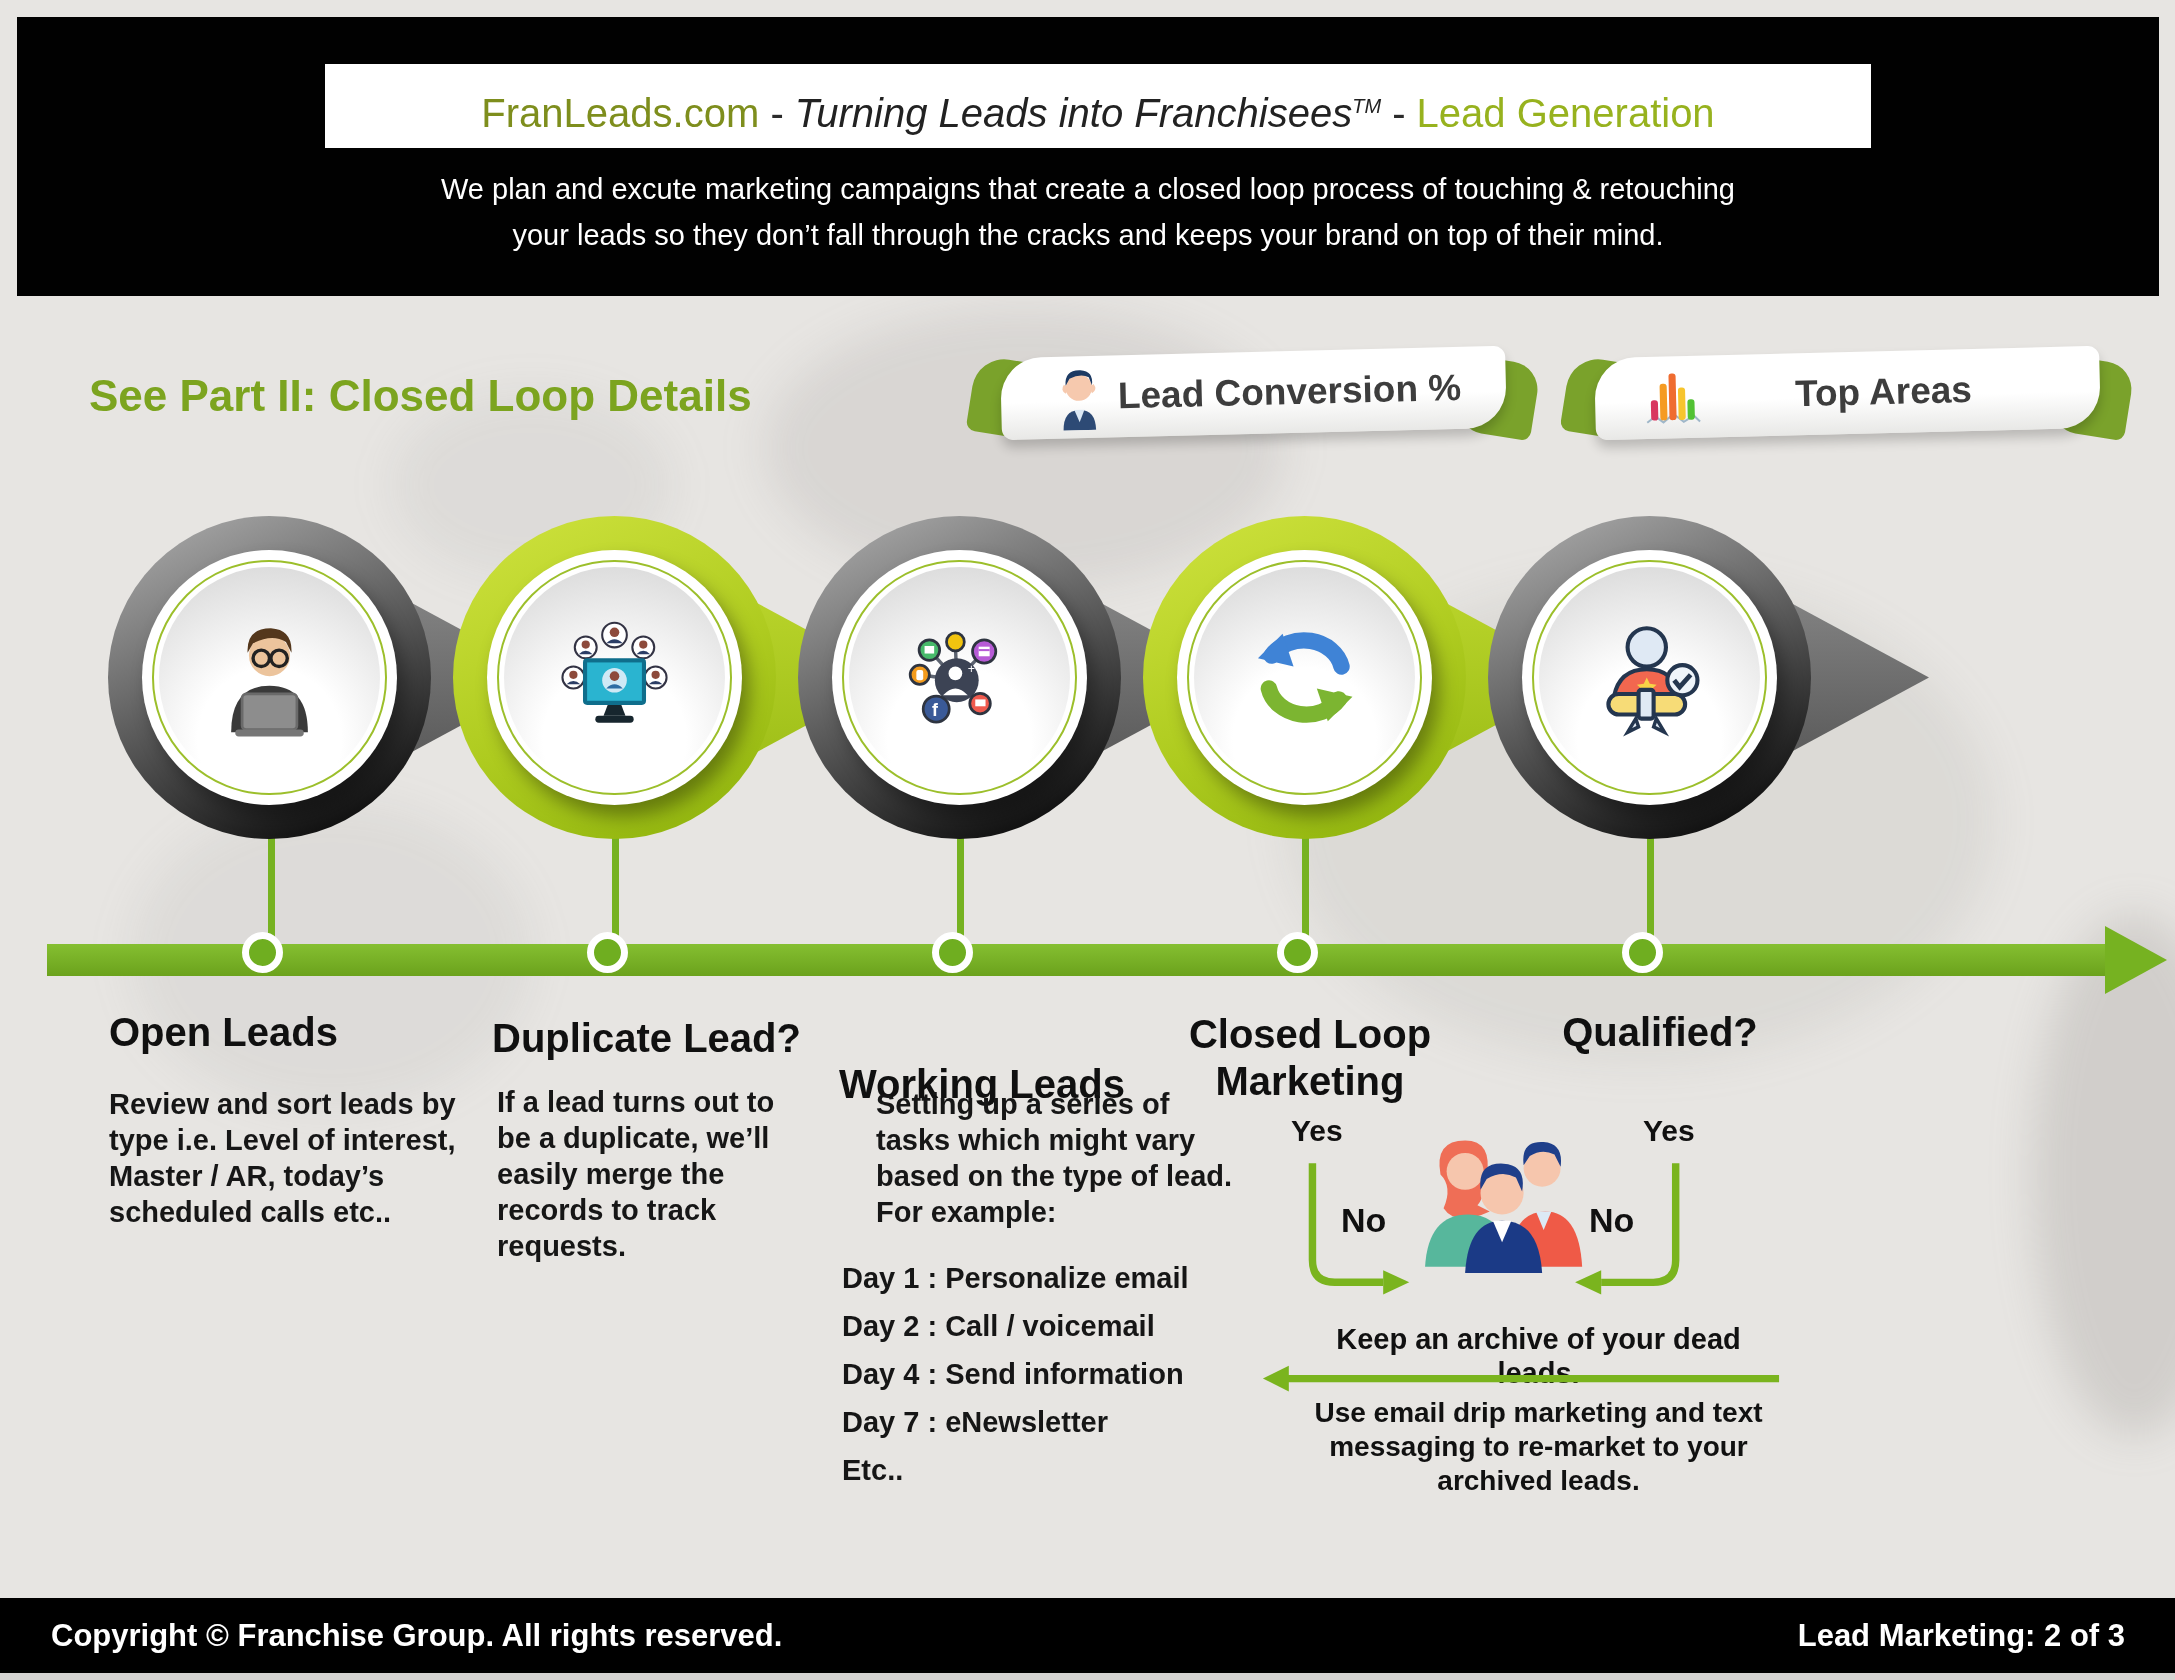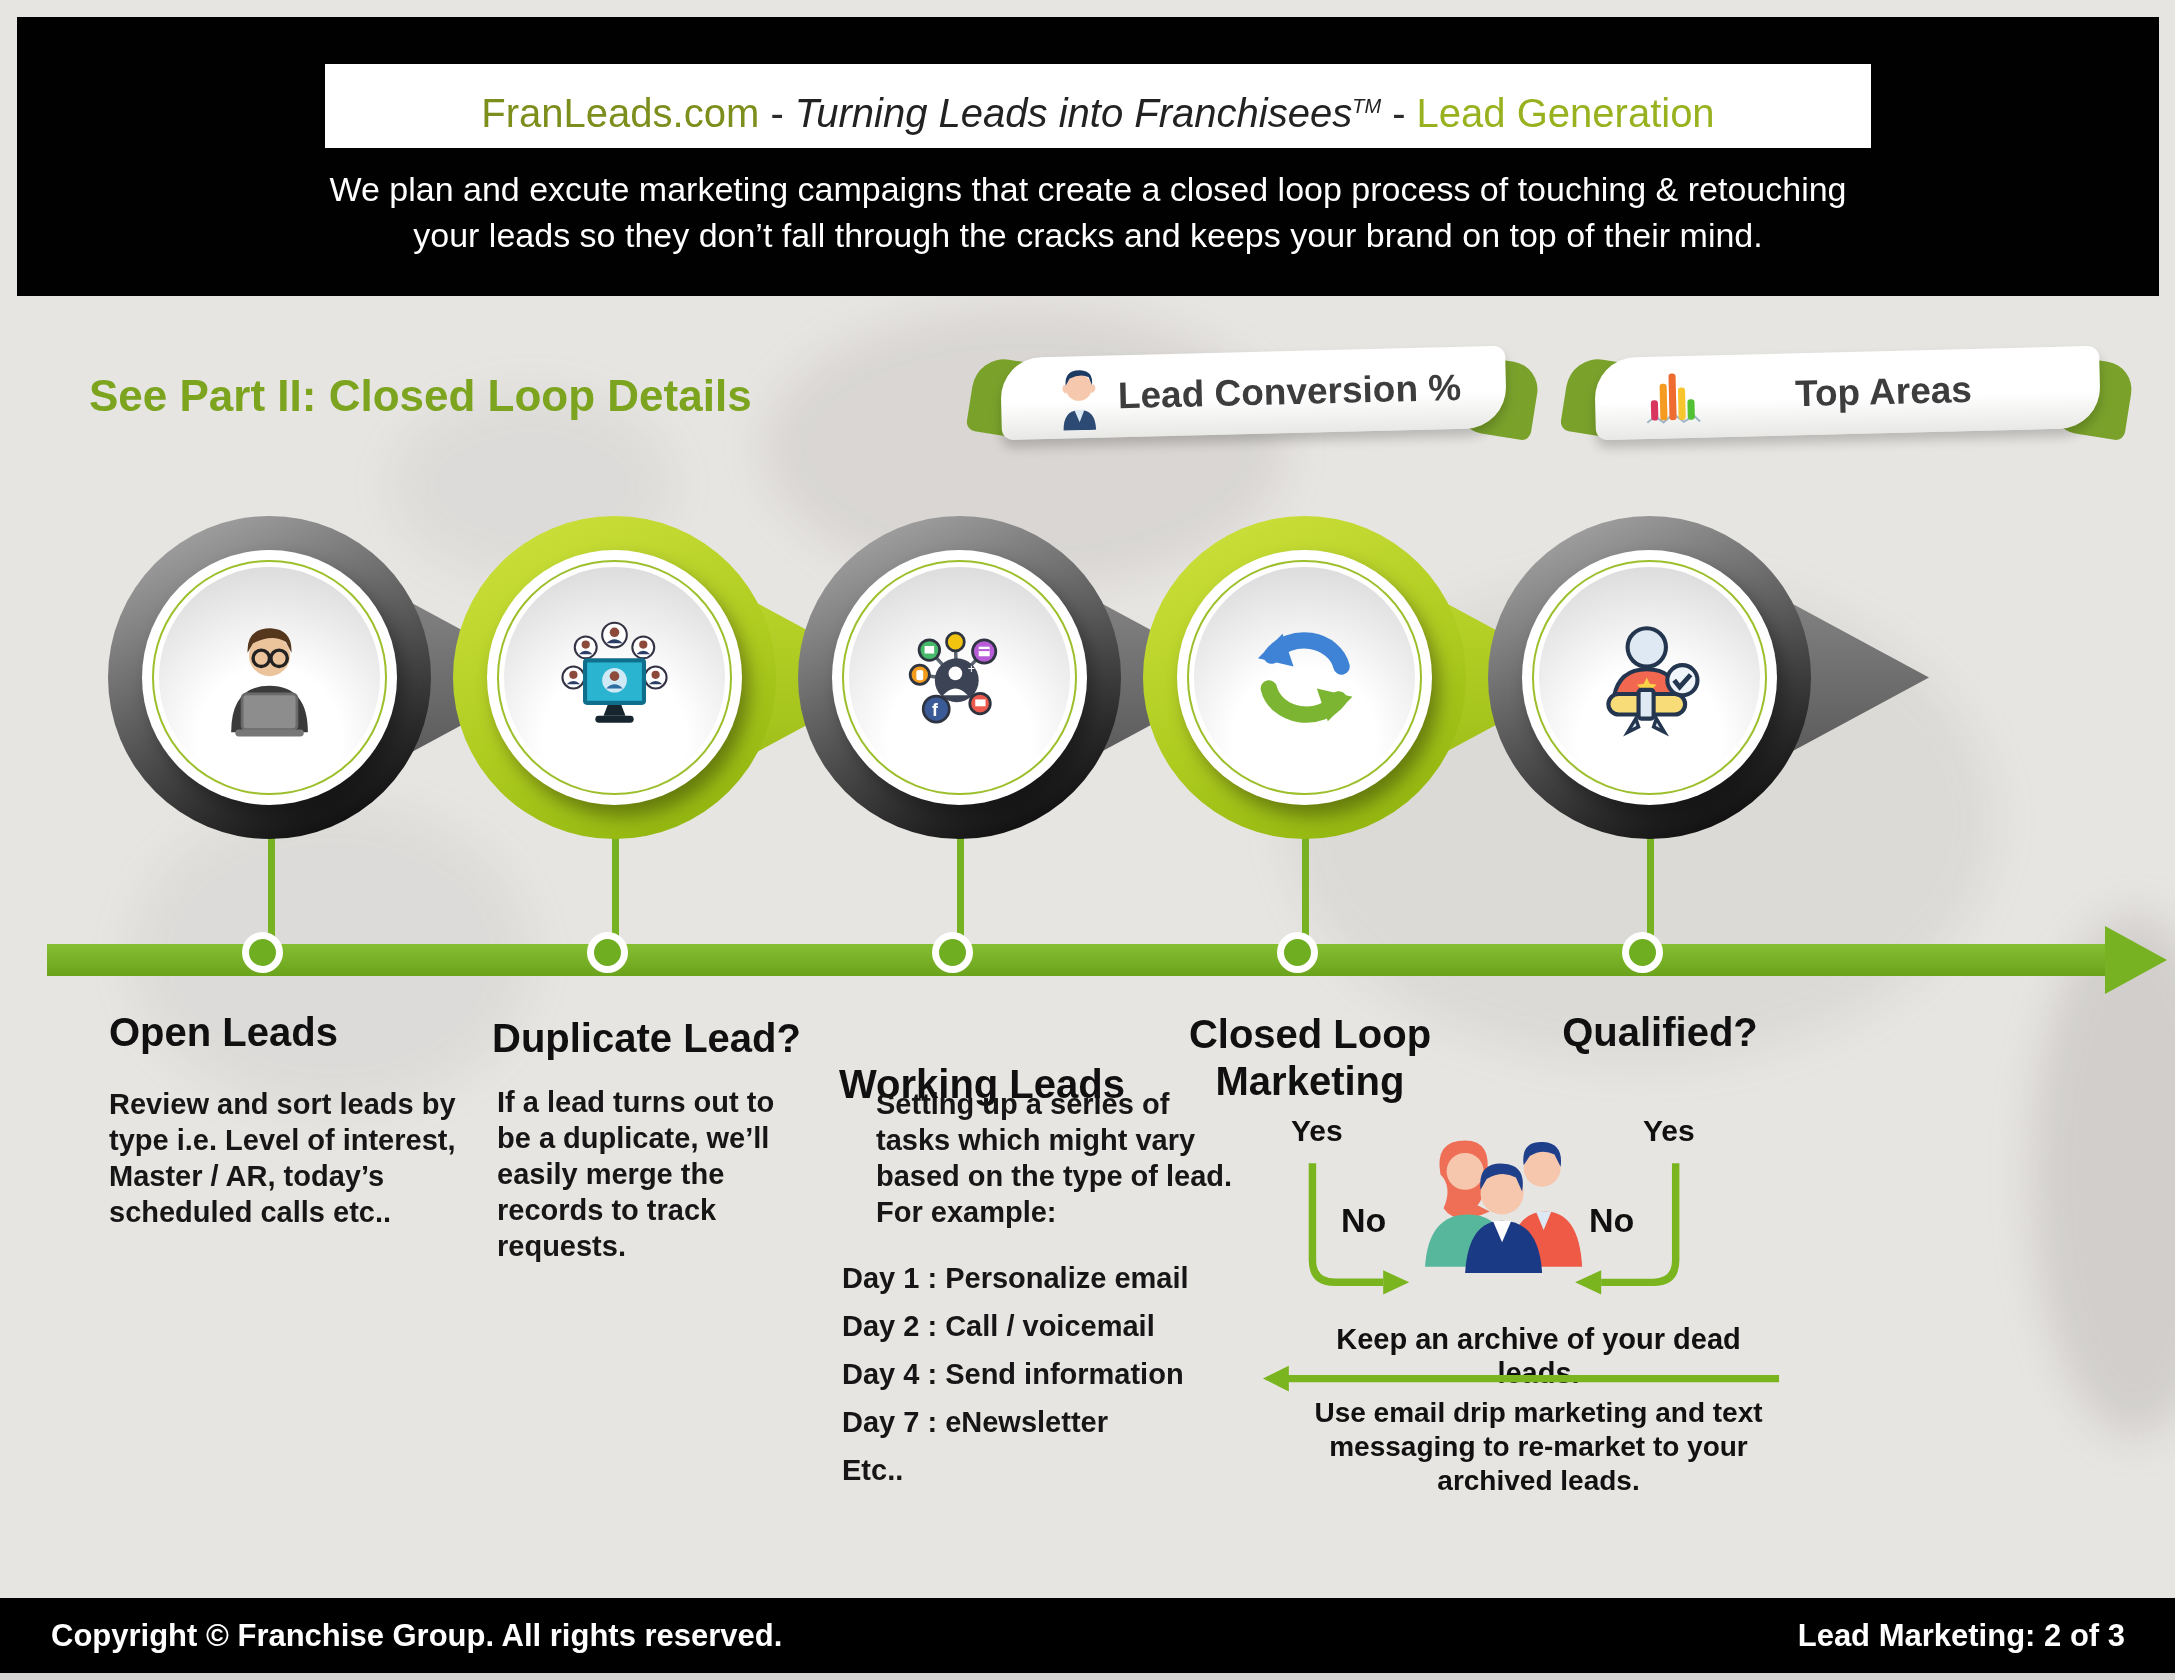--- a/index.html
+++ b/index.html
@@ -11,21 +11,21 @@
   .blob { position:absolute; border-radius:50%; background:rgba(140,138,134,0.16); filter:blur(20.5px); }
 
   
   .banner { position:absolute; left:17px; top:17px; width:2142px; height:279px; background:#010101; }
   .title-bar { position:absolute; left:308px; top:47px; width:1546px; height:84px; background:#ffffff; text-align:center; line-height:84px; font-size:40px; white-space:nowrap; }
   .title-bar .brand { color:#7e8e1d; }
   .title-bar .dash { color:#2b2b2b; }
   .title-bar .tagline { color:#222222; font-style:italic; }
   .title-bar sup { font-size:0.5em; color:#222; font-style:italic; }
   .title-bar .suffix { color:#97b21e; }
-  .subtitle { position:absolute; left:0; top:149px; width:100%; text-align:center; color:#ffffff; font-size:34px; line-height:46px; }
+  .subtitle { position:absolute; left:0; top:149px; width:100%; text-align:center; color:#ffffff; font-size:29px; line-height:46px; }
 
   
   .section-heading { position:absolute; left:89px; top:371px; font-size:44px; font-weight:700; color:#7ca41f; }
 
   
   .badge { position:absolute; top:352px; width:557px; height:86px; }
   .badge .band { position:absolute; top:7.5px; width:73px; height:76px; background:#7aa22b; border-radius:32px 9.3px 24px 9.3px; }
   .badge .band.l { left:-3.7px; transform:rotate(9deg); }
   .badge .band.r { right:-3.7px; transform:rotate(9deg); border-radius:9.3px 28px 9.3px 24px; }
   .badge .body { position:absolute; left:26px; top:0; width:505px; height:82px; background:linear-gradient(180deg,#ffffff 55%,#e8e8e6); border-radius:41px 11.2px 41px 11.2px; transform:rotate(-1.4deg); box-shadow:0 7.5px 11.2px rgba(0,0,0,0.20); display:flex; align-items:center; }

